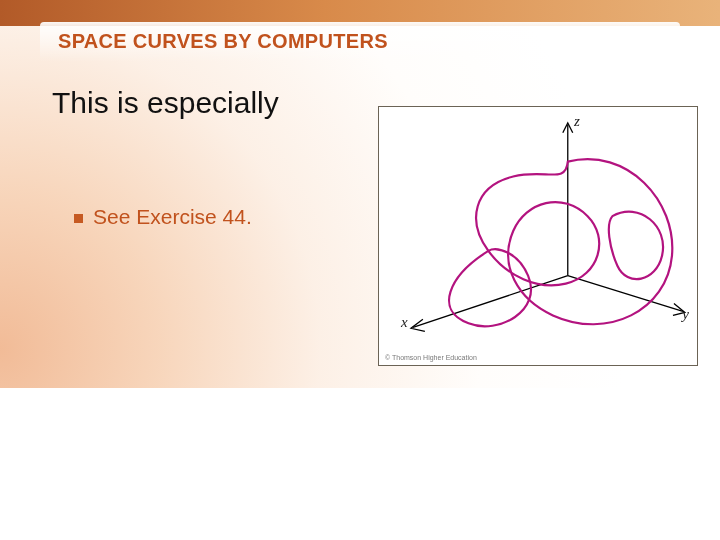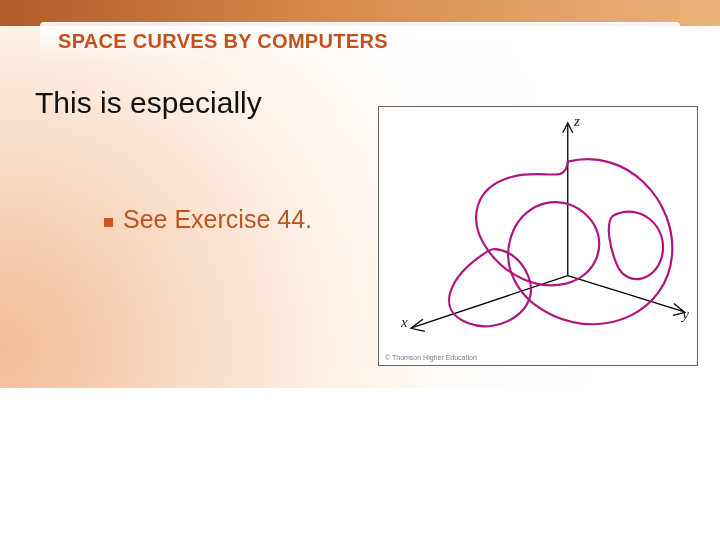--- a/index.html
+++ b/index.html
@@ -40,32 +40,32 @@
     top: 30px;
     left: 58px;
     font-size: 20px;
     font-weight: bold;
     color: #c1521d;
     letter-spacing: 0.3px;
   }
   .body-text {
     position: absolute;
     top: 82px;
-    left: 35px;
+    left: 52px;
     width: 600px;
     color: #111;
     font-size: 30px;
     line-height: 1.38;
   }
   .bullet {
     position: absolute;
     top: 205px;
-    left: 104px;
+    left: 74px;
     color: #c1521d;
-    font-size: 25px;
+    font-size: 21px;
   }
   .bullet-marker {
     display: inline-block;
     width: 9px;
     height: 9px;
     background: #c65a22;
     margin-right: 10px;
     vertical-align: 1px;
   }
   

